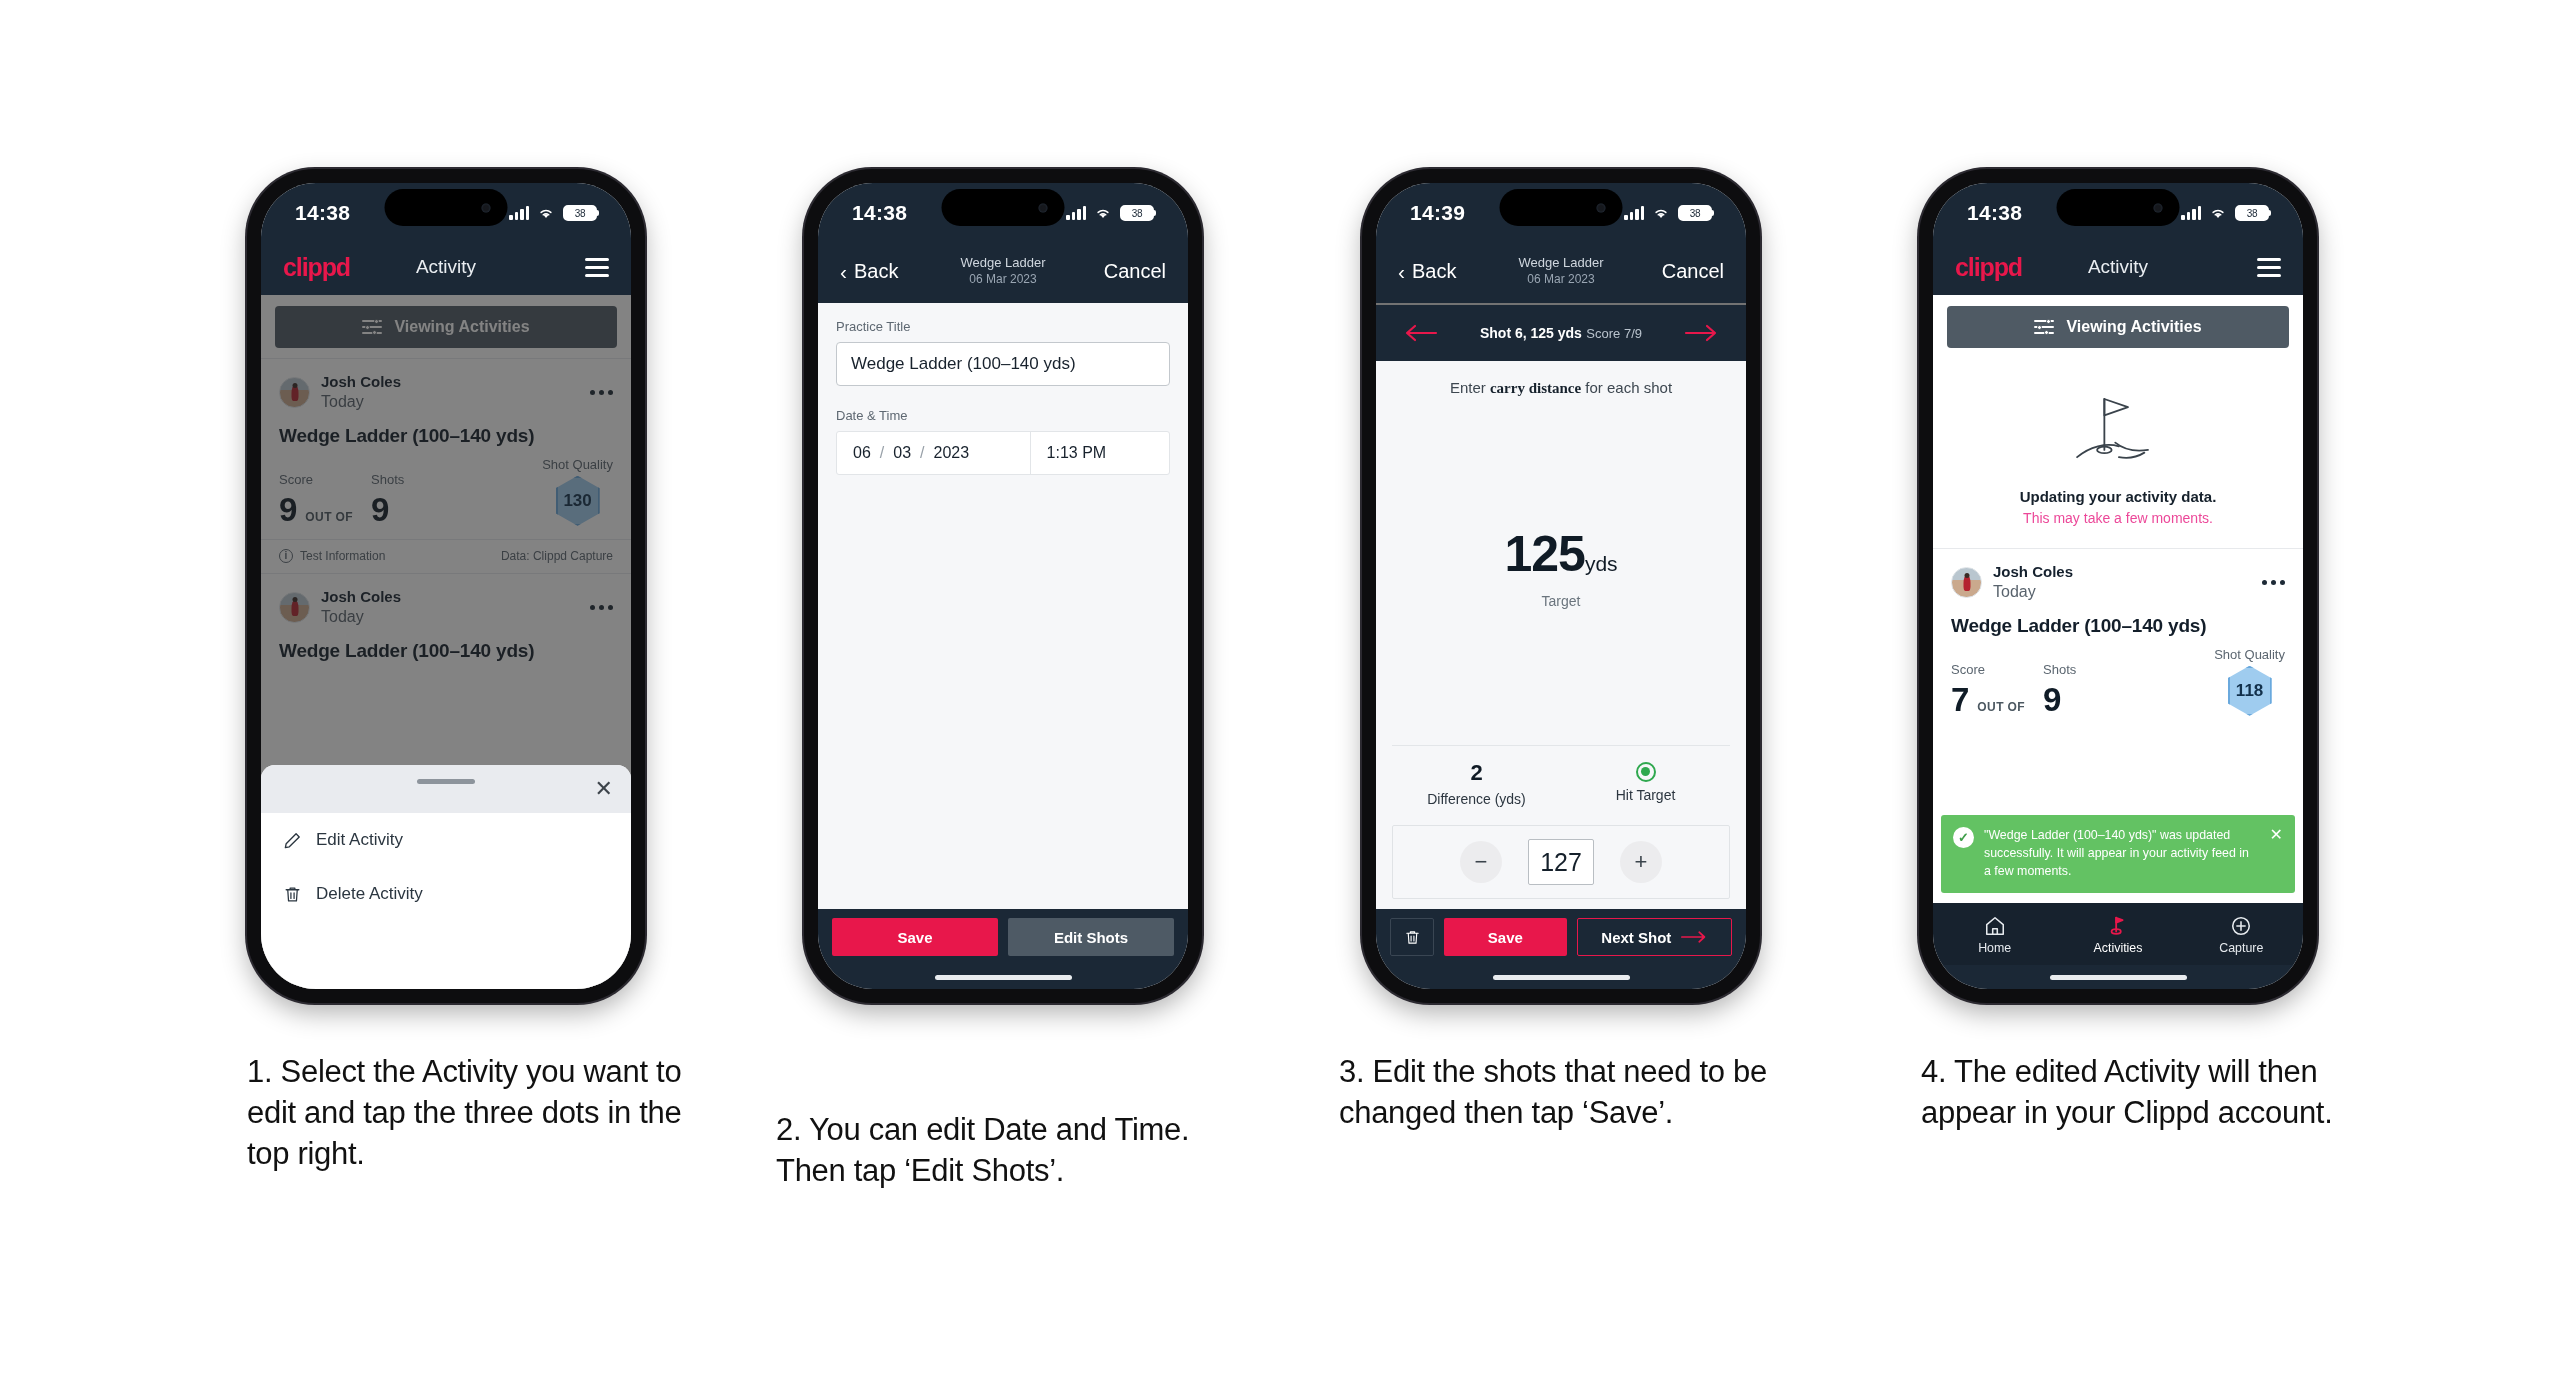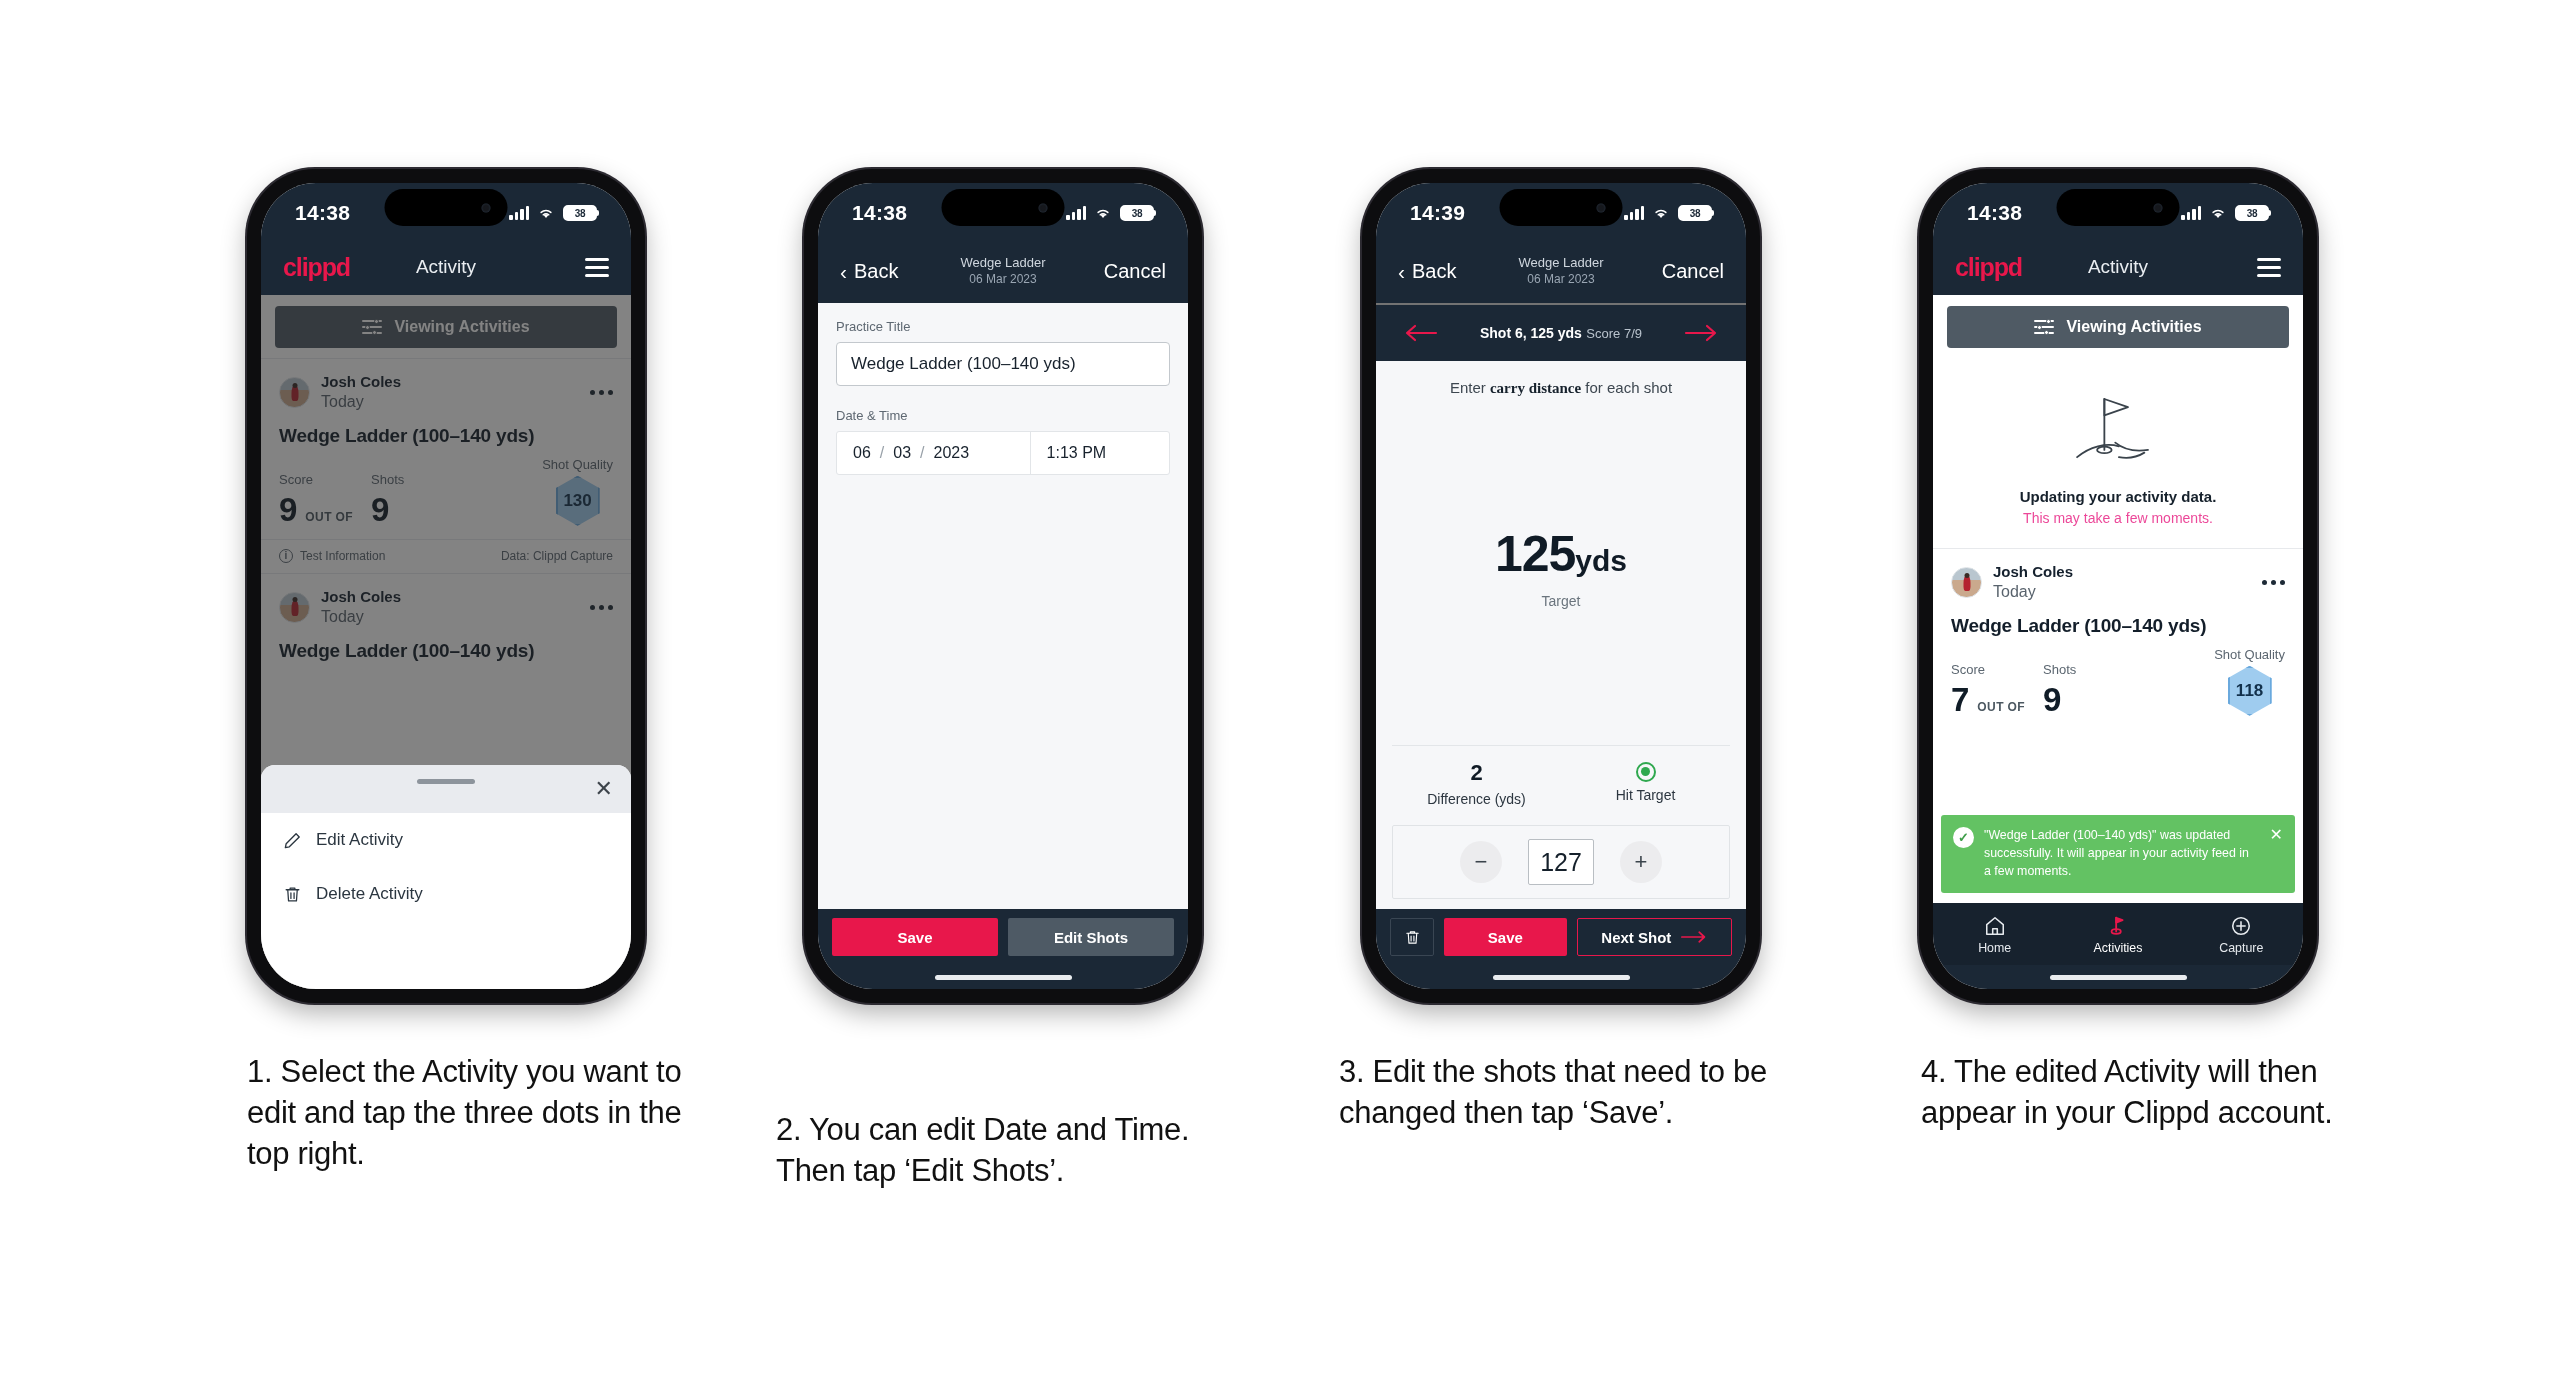--- a/index.html
+++ b/index.html
@@ -55,21 +55,21 @@
   }
   .st-right { margin-left: auto; display: flex; align-items: center; gap: 8px; margin-top:4px;}
   .bars { display: flex; align-items: flex-end; gap: 2px; height: 14px; }
   .bars i { display: block; width: 3.5px; background: #fff; border-radius: 1px; }
   .bars i:nth-child(1){height:5px;} .bars i:nth-child(2){height:8px;}
   .bars i:nth-child(3){height:11px;} .bars i:nth-child(4){height:14px;}
   .wifi { width: 18px; height: 14px; position: relative; }
   .batt {
     border: 2px solid #fff; border-radius: 5px; width: 34px; height: 16px;
     display:flex;align-items:center;justify-content:center;
-    font-size:10px;font-weight:bold;color:#1b2836;background:#fff;
+    font-size:10px;font-weight:normal;color:#1b2836;background:#fff;
     letter-spacing:-0.2px;
   }
   .batt::after{content:"";position:absolute;margin-left:35px;width:2px;height:6px;background:#fff;border-radius:0 2px 2px 0;}
 
   
   .appbar {
     flex: 0 0 56px; background: #1b2836;
     display:flex; align-items:center; padding: 0 22px;
     position: relative;
   }
@@ -197,21 +197,21 @@
   .btn-trash{width:44px;border:1px solid #3a4653;background:transparent;flex:0 0 44px;font-size:16px;}
   .homebar{flex:0 0 24px;background:#1b2836;display:flex;align-items:center;justify-content:center;}
   .homebar i{display:block;width:137px;height:5px;border-radius:3px;background:#e9ecef;}
 
   
   .shotbody{flex:1 1 auto;background:#f6f7f9;display:flex;flex-direction:column;padding:18px 16px 10px;}
   .hint{text-align:center;font-size:15px;color:#3d4750;}
   .hint b{color:#16212c;font-family:Liberation Serif, serif;}
   .bigwrap{flex:1 1 auto;display:flex;flex-direction:column;align-items:center;justify-content:center;}
   .bignum{font-size:50px;font-weight:bold;color:#101b26;letter-spacing:-1px;line-height:1;}
-  .bigunit{font-size:30px;font-weight:bold;color:#101b26;}
+  .bigunit{font-size:21px;font-weight:normal;color:#101b26;}
   .biglabel{font-size:14px;color:#6a747d;margin-top:14px;}
   .divider{height:1px;background:#e3e6e9;margin:4px 0 0;}
   .twocol{display:flex;padding:14px 0 12px;}
   .tc{flex:1 1 0;text-align:center;}
   .tc .v{font-size:22px;font-weight:bold;color:#101b26;line-height:1.2;}
   .tc .l{font-size:14px;color:#2c3views;color:#2c3640;margin-top:5px;}
   .target-dot{width:20px;height:20px;border-radius:50%;border:2.5px solid #2fa84f;margin:2px auto 0;
     display:flex;align-items:center;justify-content:center;}
   .target-dot i{width:9px;height:9px;border-radius:50%;background:#2fa84f;display:block;}
   .stepper{

